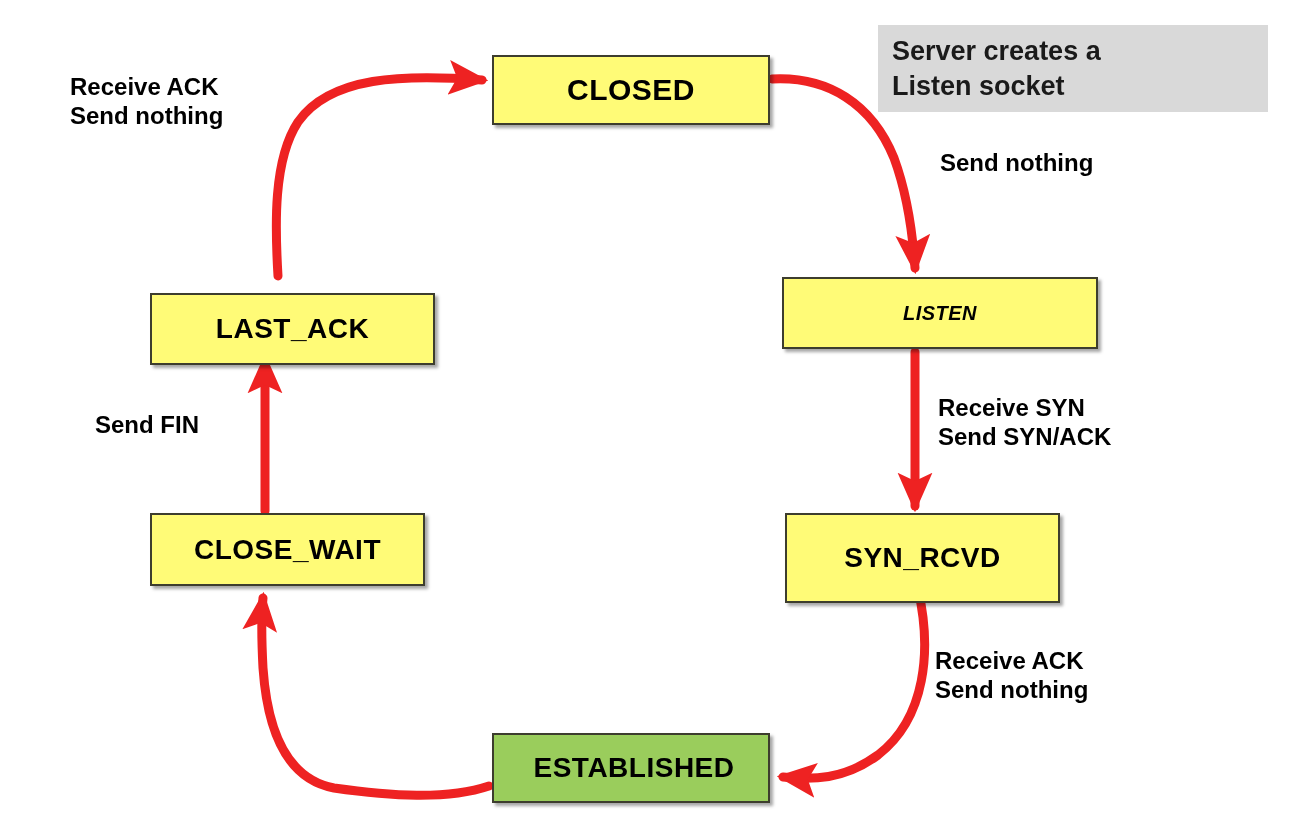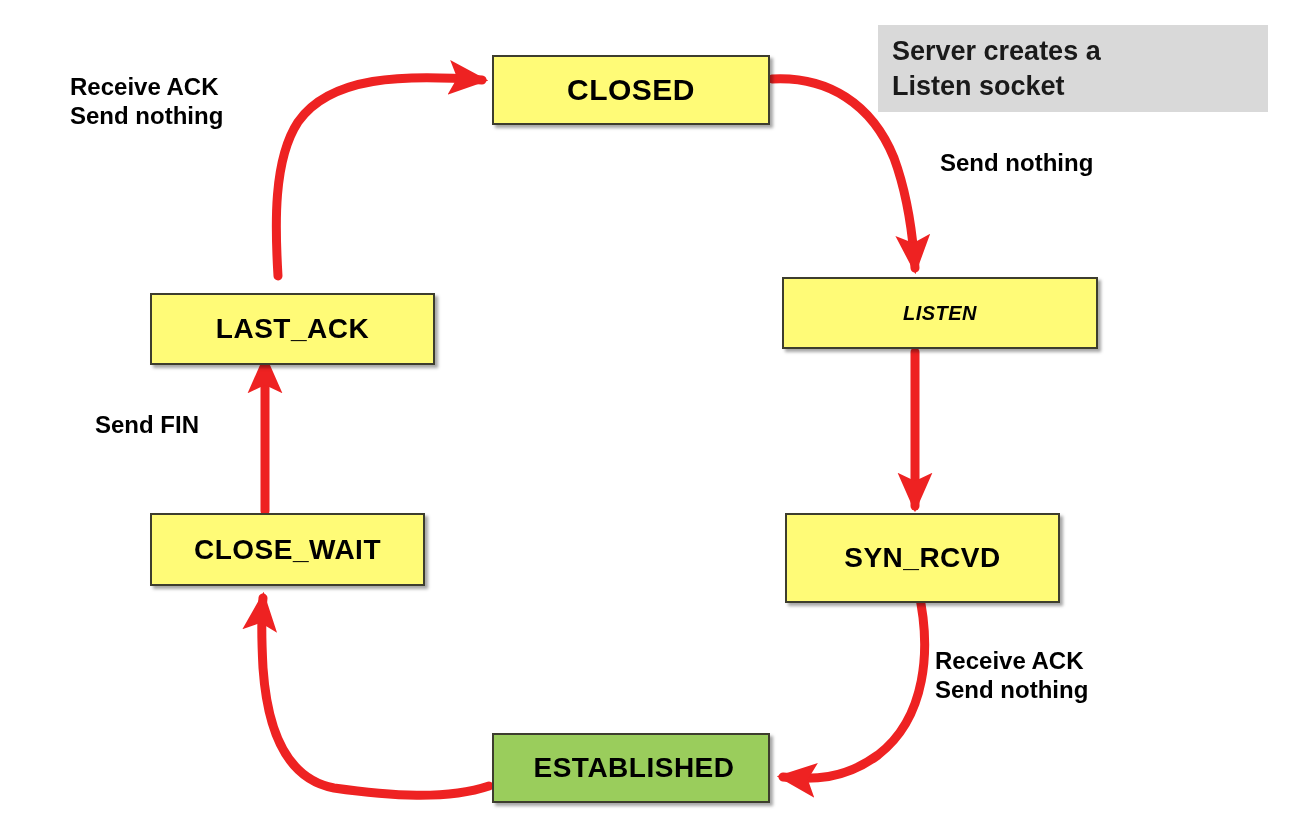--- a/index.html
+++ b/index.html
@@ -91,19 +91,21 @@
 Listen socket</div>
 
   <div class="state-node state-yellow" style="left: 492px; top: 55px; width: 278px; height: 70px; font-size: 30px;">CLOSED</div>
   <div class="state-node state-yellow" style="left: 782px; top: 277px; width: 316px; height: 72px; font-size: 20px; font-style: italic;">LISTEN</div>
   <div class="state-node state-yellow" style="left: 785px; top: 513px; width: 275px; height: 90px; font-size: 28px;">SYN_RCVD</div>
   <div class="state-node state-green" style="left: 492px; top: 733px; width: 278px; height: 70px; font-size: 28px; padding-left: 6px;">ESTABLISHED</div>
   <div class="state-node state-yellow" style="left: 150px; top: 513px; width: 275px; height: 73px; font-size: 28px;">CLOSE_WAIT</div>
   <div class="state-node state-yellow" style="left: 150px; top: 278px; width: 285px; height: 72px; font-size: 28px; margin-top: 15px;">LAST_ACK</div>
 
   <div class="edge-label" style="left: 940px; top: 148px; font-size: 24px;">Send nothing</div>
+  <div class="edge-label" style="left: 938px; top: 393px; font-size: 24px;">Receive SYN
+Send SYN/ACK</div>
   <div class="edge-label" style="left: 935px; top: 646px; font-size: 24px;">Receive ACK
 Send nothing</div>
   <div class="edge-label" style="left: 95px; top: 410px; font-size: 24px;">Send FIN</div>
   <div class="edge-label" style="left: 70px; top: 72px; font-size: 24px;">Receive ACK
 Send nothing</div>
 
 </div>
 
 </body></html>

